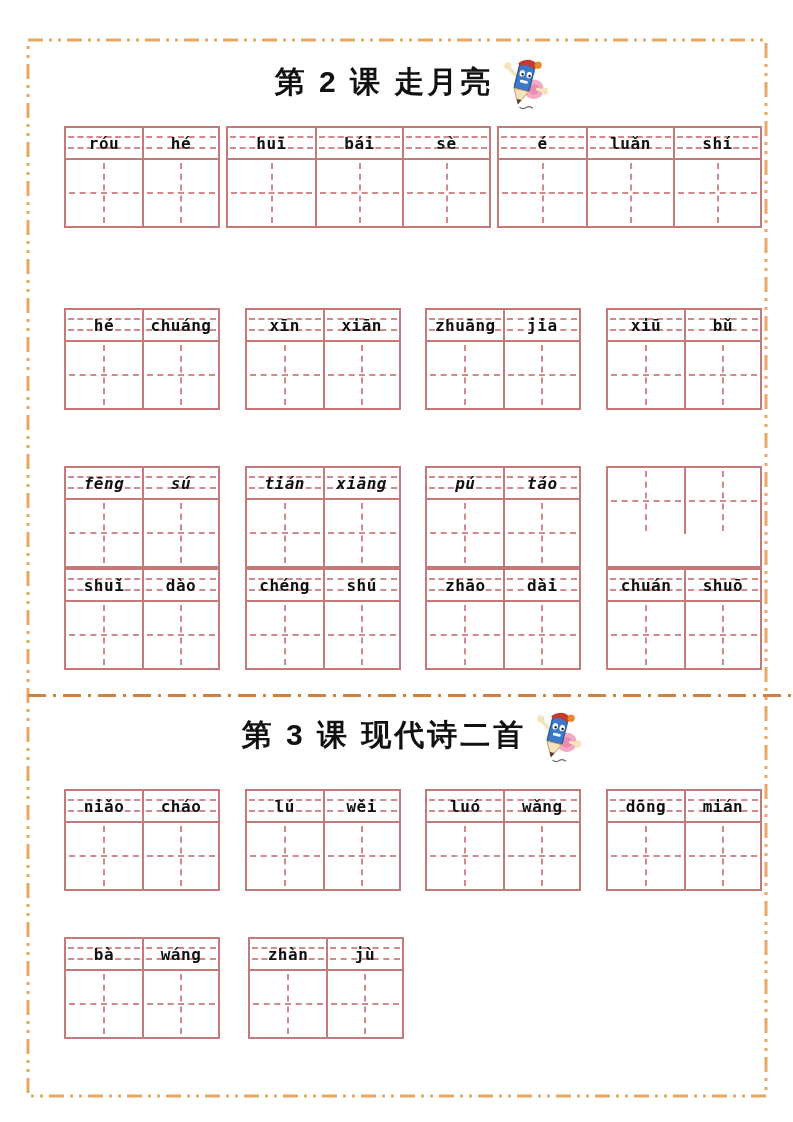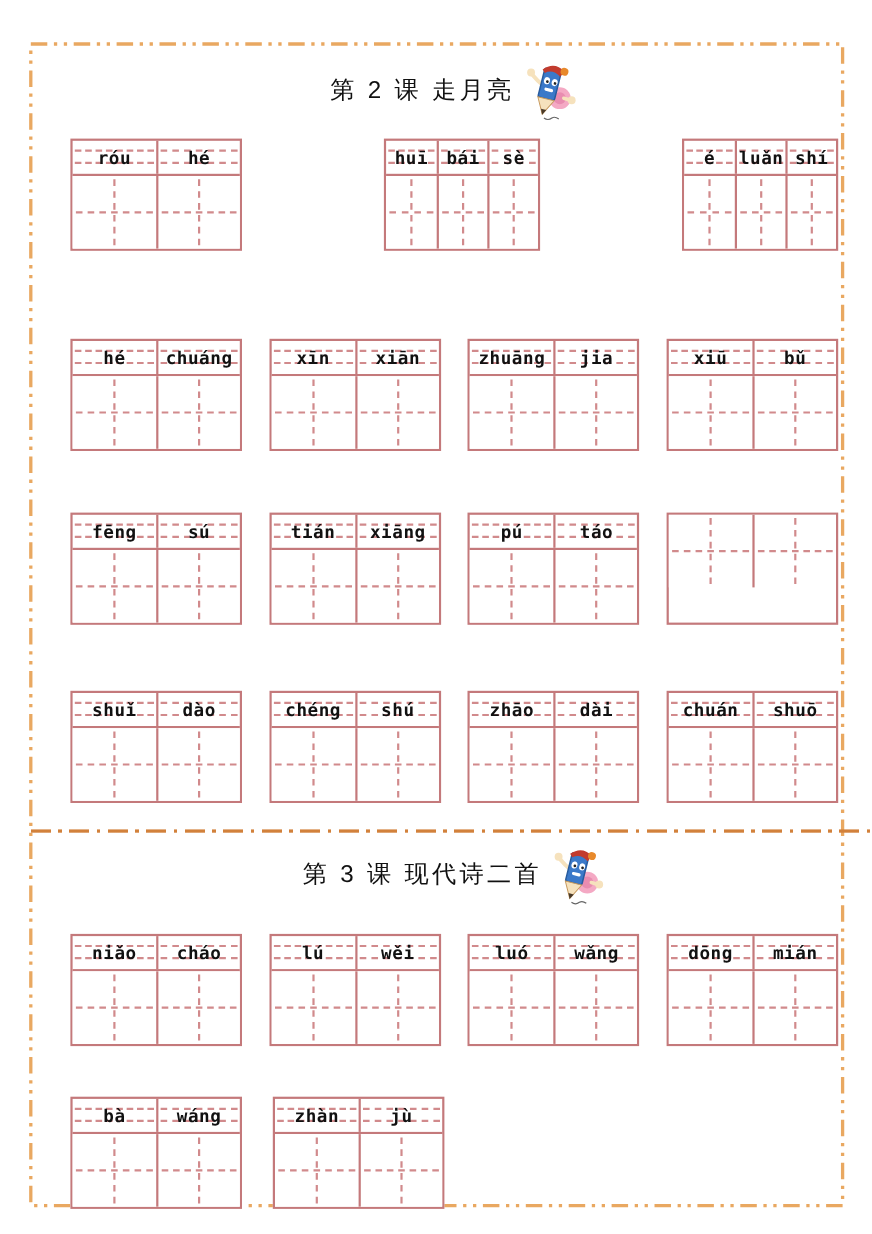--- a/index.html
+++ b/index.html
@@ -15,21 +15,21 @@
     --gd: #D18A8C;   
   }
   .page-border { position: absolute; inset: 0; width: 793px; height: 1122px; pointer-events: none; }
 
   .content { position: absolute; left: 64px; top: 40px; width: 698px; }
 
   .title-row { display: flex; justify-content: center; align-items: center; gap: 4px; }
   .title-row.first { margin: 12px 0 14px; }
   .title-row.later { margin: 8px 0 24px; align-items: center; }
   .title-text {
-    font-size: 22px; font-weight: 400; letter-spacing: 3px;
+    font-size: 30px; font-weight: 700; letter-spacing: 3px;
     font-family: "Liberation Sans", "DejaVu Sans", sans-serif;
   }
   .mascot { display: inline-block; width: 54px; height: 58px; margin-top: 2px; }
 
   .grid-row { display: flex; justify-content: space-between; }
   .grid-row.left { justify-content: flex-start; gap: 28px; }
 
   .word-grid { border: 2px solid var(--gl); background: #fff; }
   .pinyin-row { display: flex; border-bottom: 2px solid var(--gl); }
   .pinyin-cell {
@@ -45,21 +45,21 @@
     font-family: "DejaVu Sans Mono", "Liberation Mono", monospace;
     font-weight: 700; font-size: 16px; letter-spacing: 0.5px; color: #111;
   }
   .char-row { display: flex; }
   .char-cell { position: relative; height: 66px; background: #fff; }
   .char-cell + .char-cell { border-left: 2px solid var(--gl); }
   .vdash { position: absolute; top: 3px; bottom: 3px; left: calc(50% - 1px); border-left: 2px dashed var(--gd); }
   .hdash { position: absolute; left: 3px; right: 3px; top: calc(50% - 1px); border-top: 2px dashed var(--gd); }
 
   .c2 .pinyin-cell, .c2 .char-cell { width: 76px; }
-  .c3 .pinyin-cell, .c3 .char-cell { width: 46px; }
+  .c3 .pinyin-cell, .c3 .char-cell { width: 87px; }
 
   .divider {
     height: 3px; margin: 24px -36px 6px;
     background: repeating-linear-gradient(90deg,
       #D2813B 0 18px, transparent 18px 25px,
       #D2813B 25px 28px, transparent 28px 35px);
   }
 </style>
 </head>
 <body>
@@ -277,21 +277,21 @@
               <i class="vdash"></i>
               <i class="hdash"></i>
             </div>
             <div class="char-cell">
               <i class="vdash"></i>
               <i class="hdash"></i>
             </div>
           </div>
         </div>
       </div>
-      <div class="grid-row" style="margin-bottom: 60px;">
+      <div class="grid-row" style=" font-style: italic;">
         <div class="word-grid c2">
           <div class="pinyin-row">
             <div class="pinyin-cell">
               <i class="pline a"></i>
               <i class="pline b"></i>
               <span class="pinyin-text">fēng</span>
             </div>
             <div class="pinyin-cell">
               <i class="pline a"></i>
               <i class="pline b"></i>

